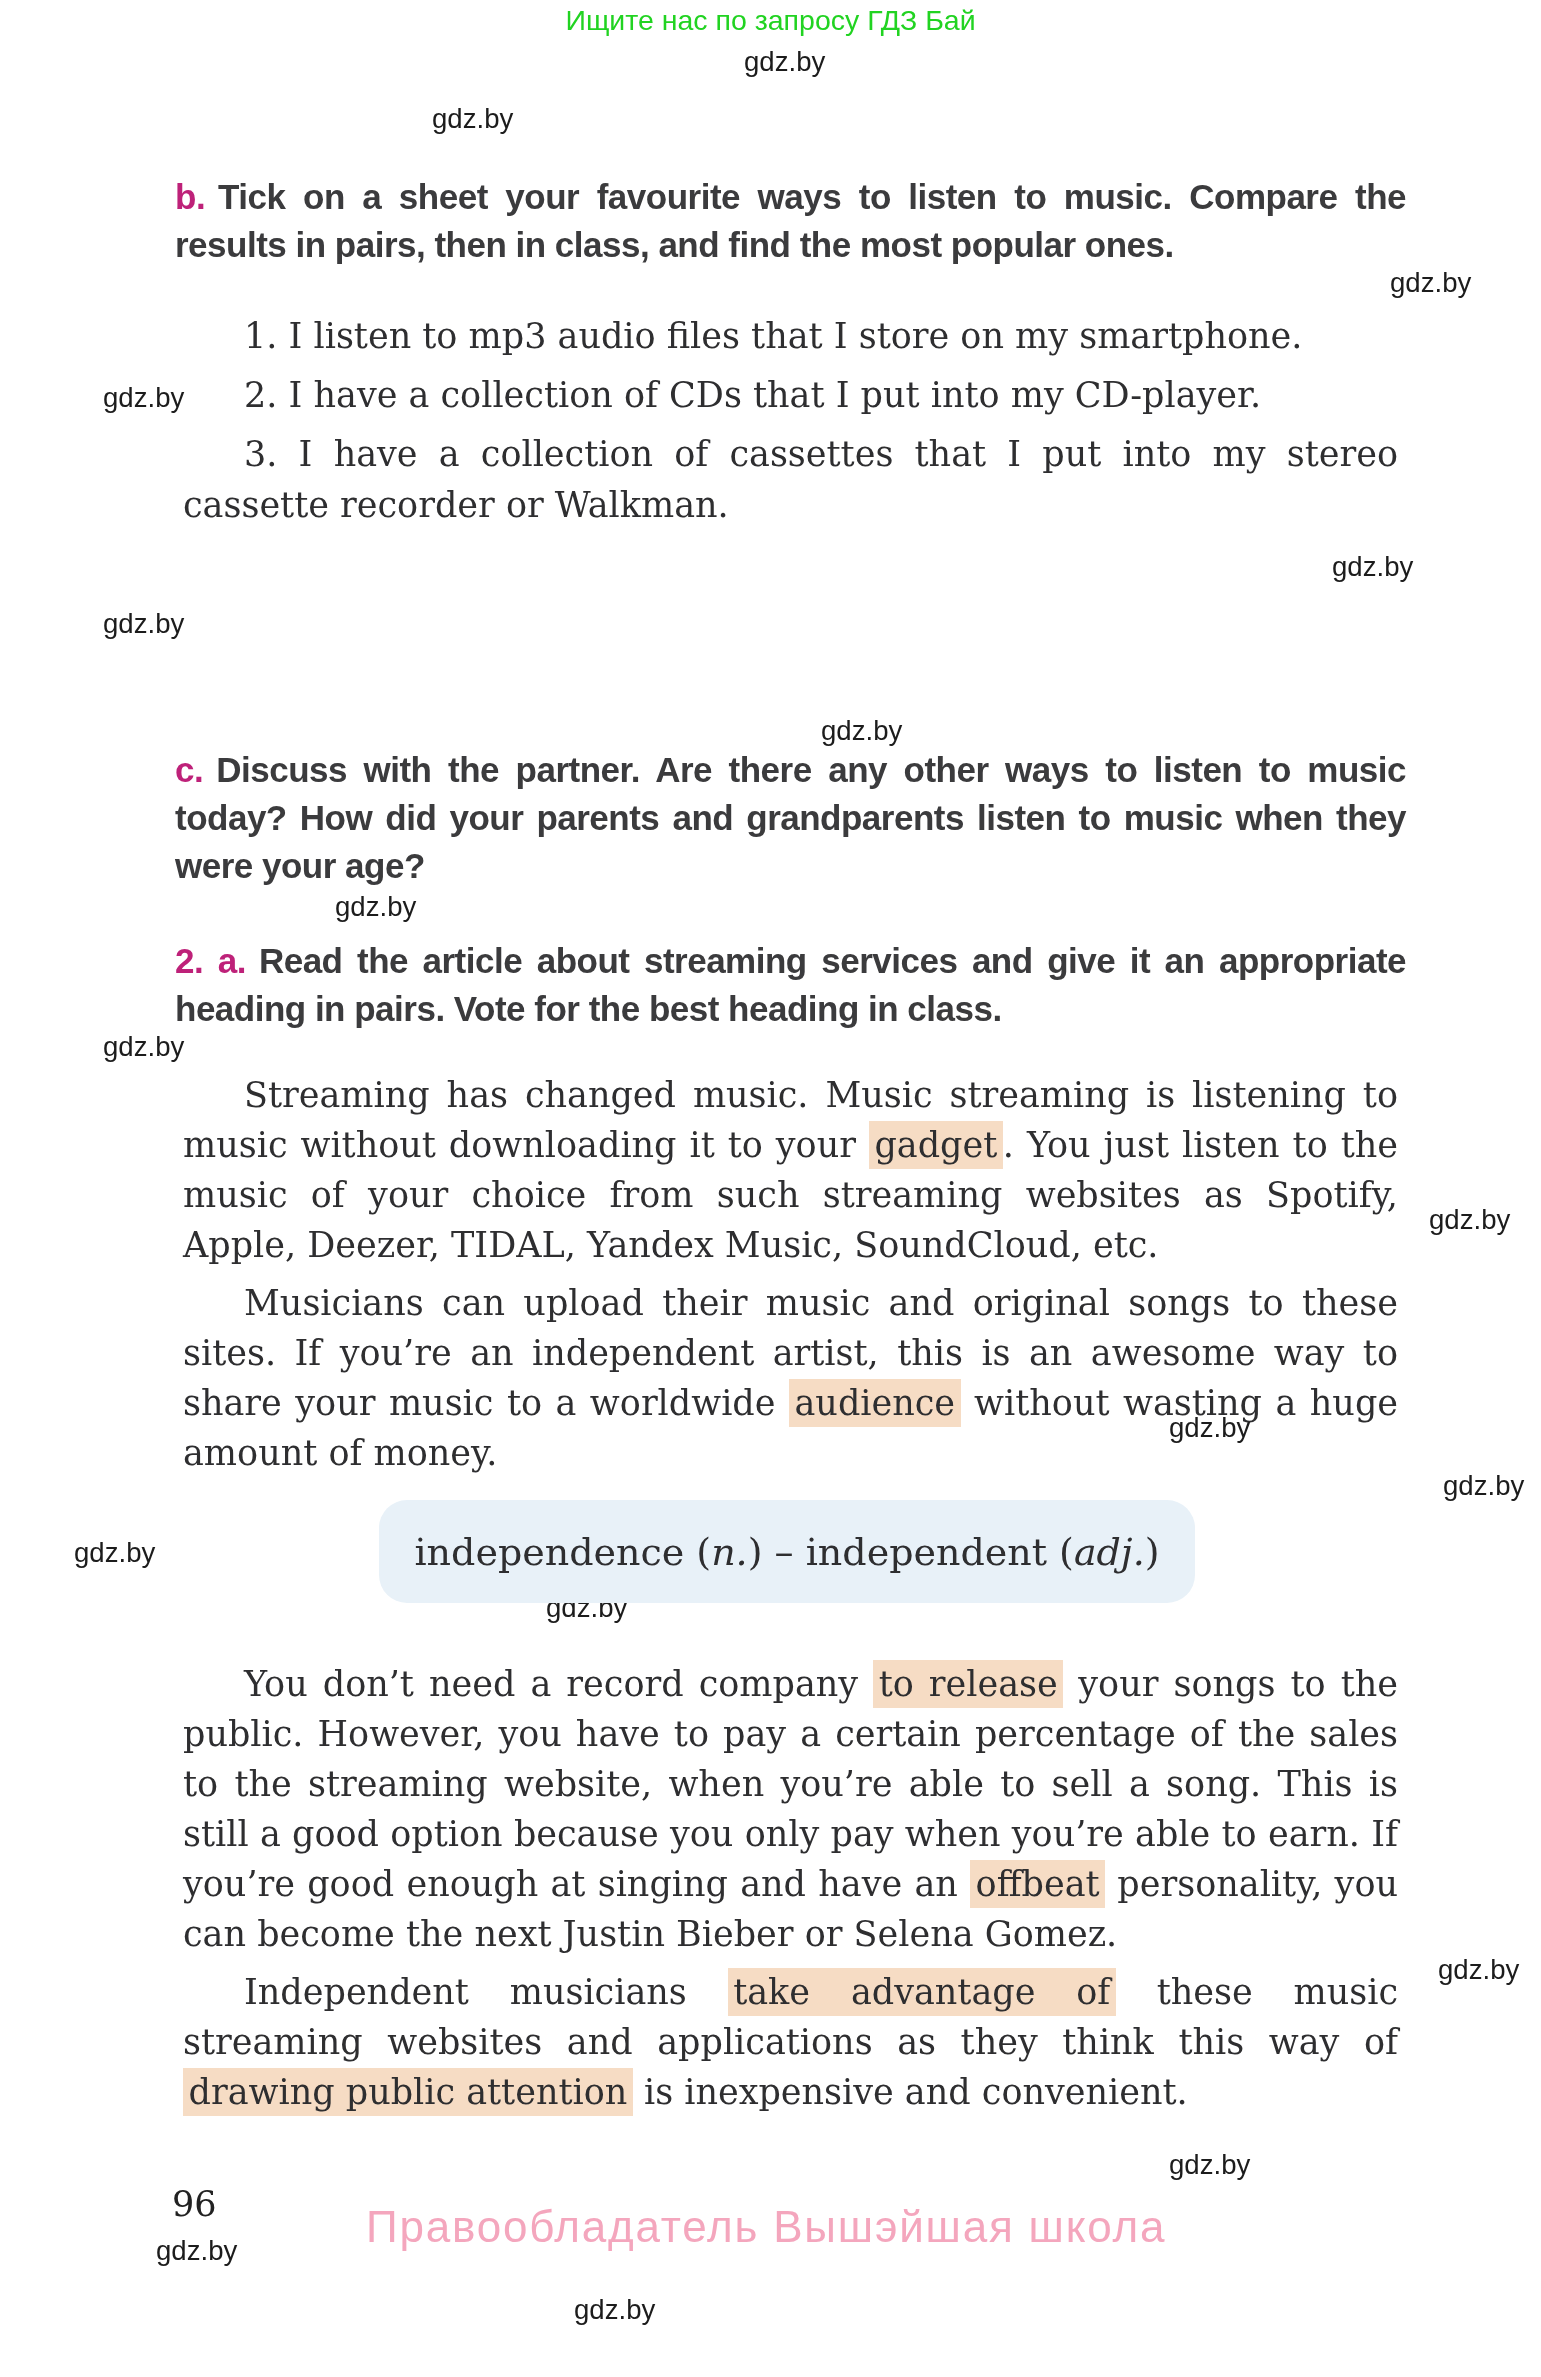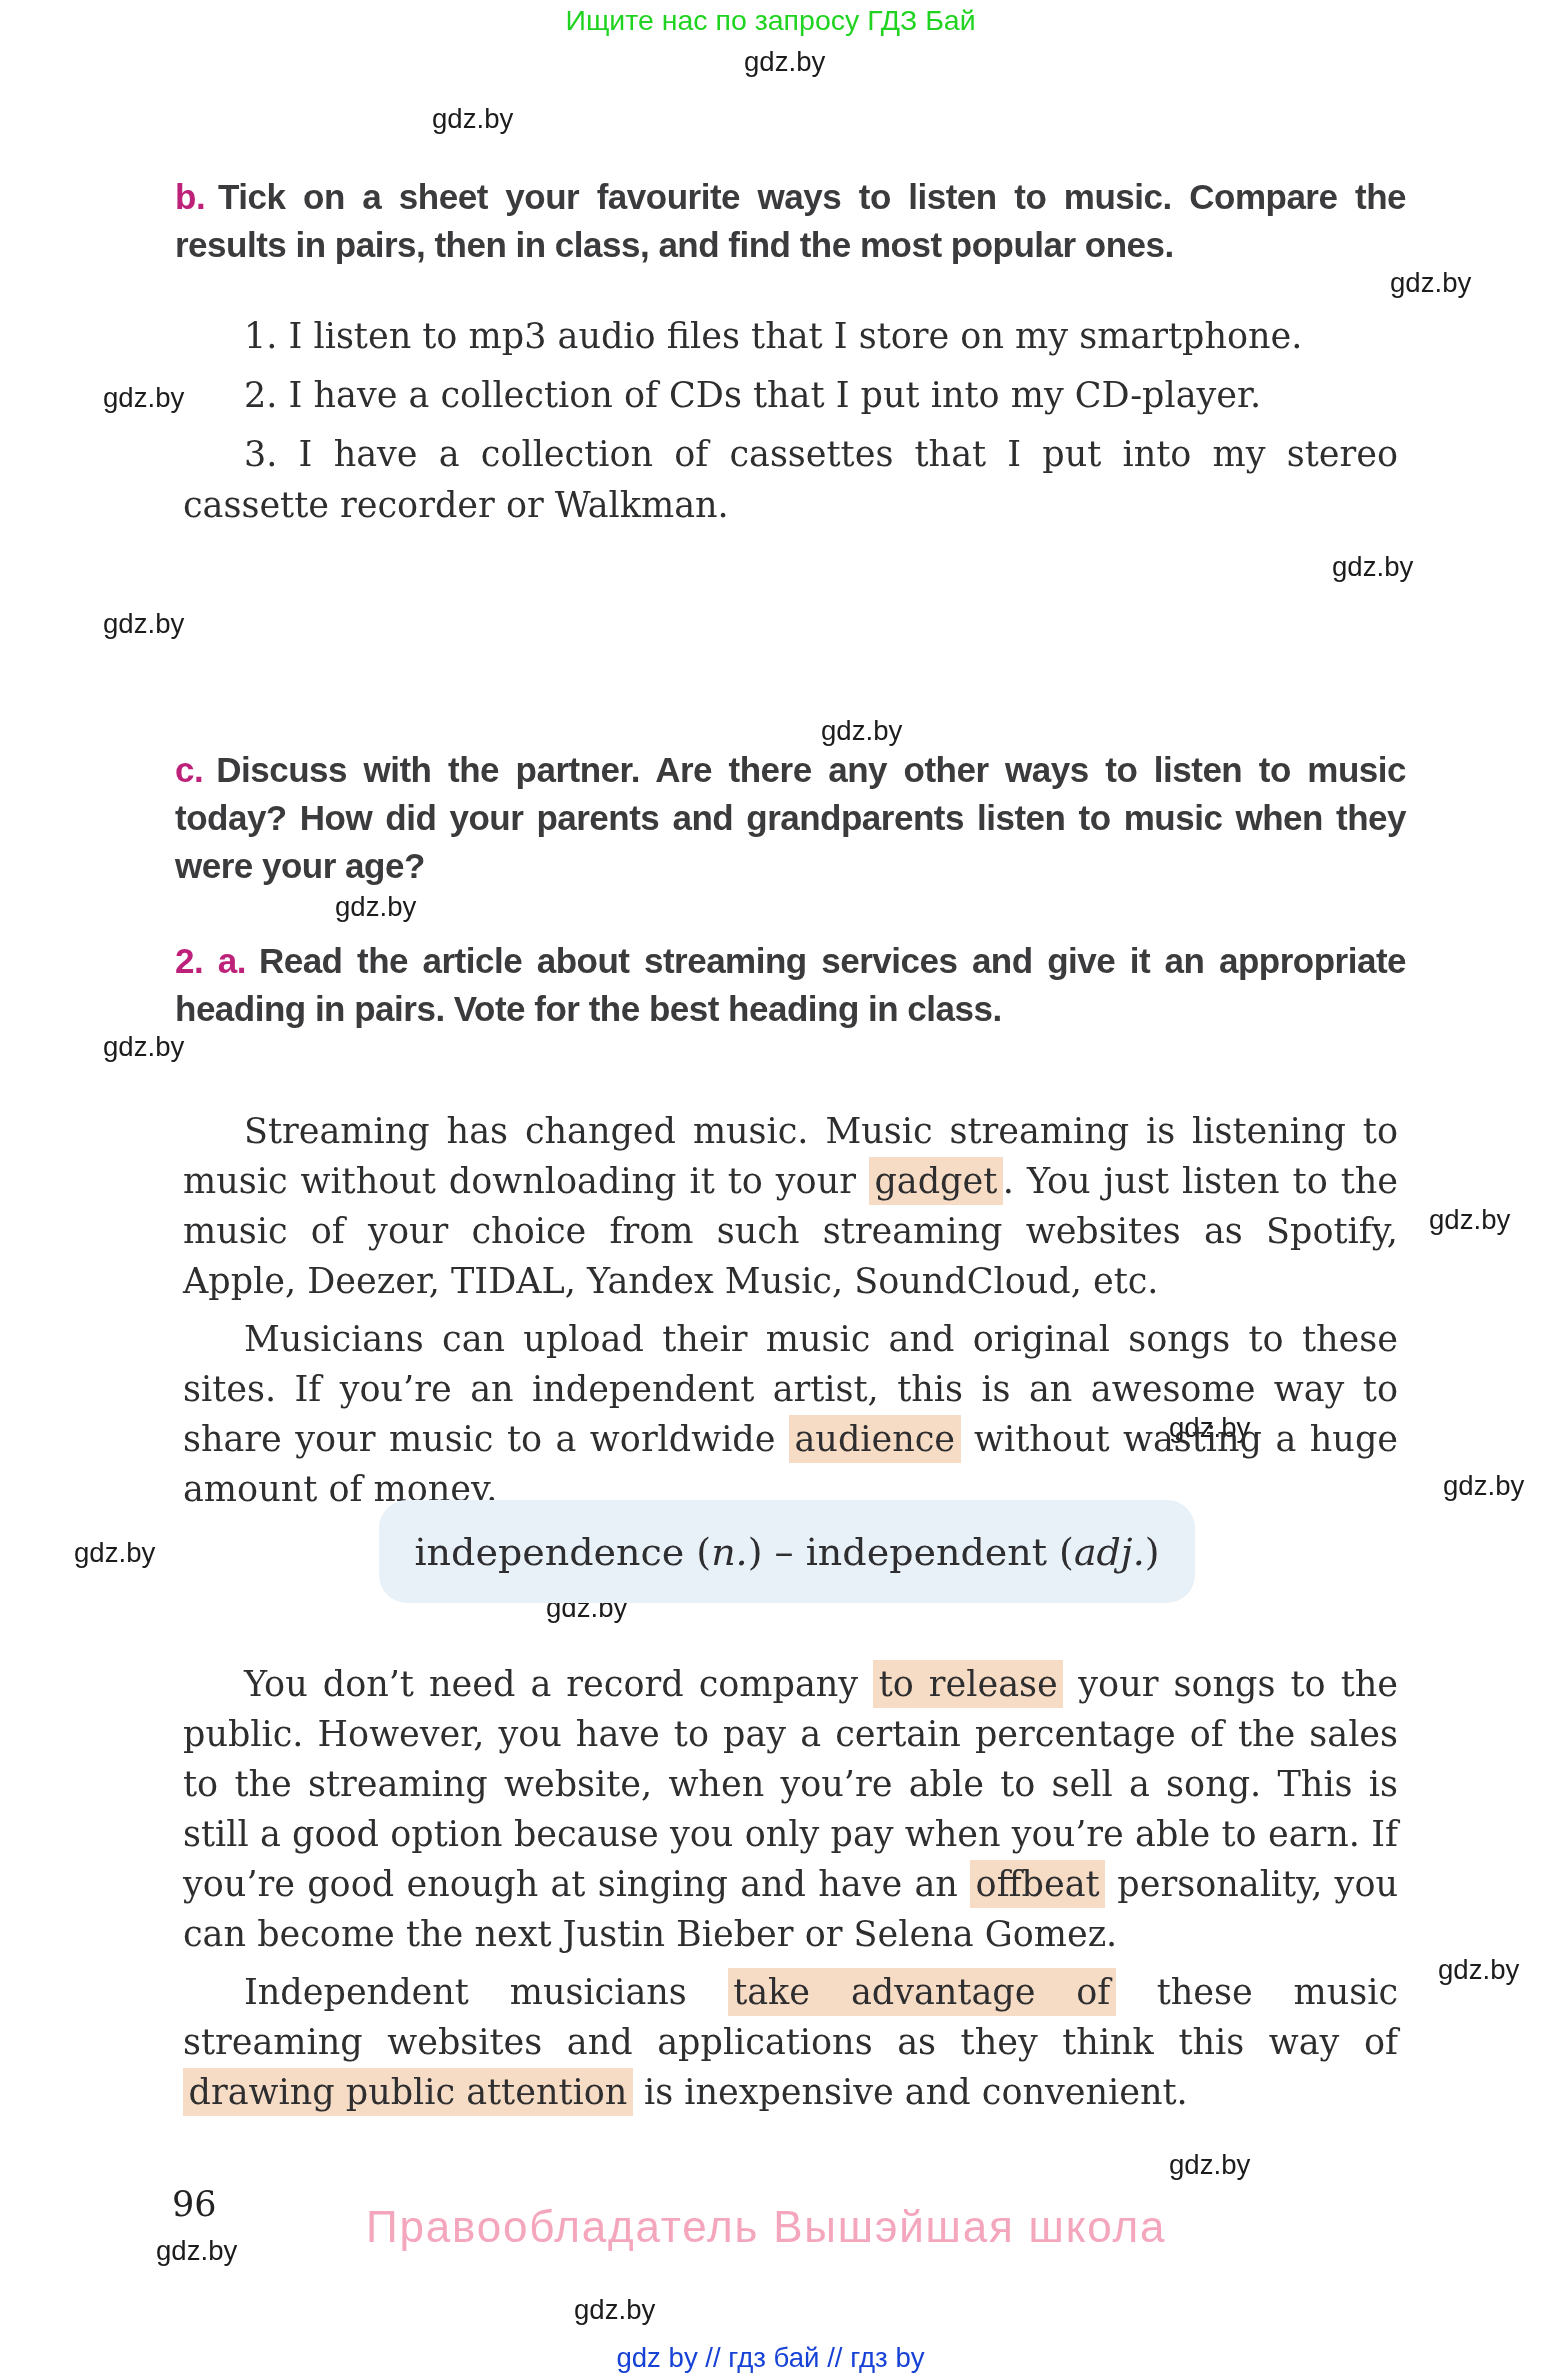--- a/index.html
+++ b/index.html
@@ -102,32 +102,31 @@
   <div class="bodyblock" style="top:303px;">
     <p><span>1.</span> <span>I listen to mp3 audio files that I store on my smartphone.</span></p>
     <p><span>2.</span> <span>I have a collection of CDs that I put into my CD-player.</span></p>
     <p><span>3.</span> <span>I have a collection of cassettes that I put into my stereo cassette recorder or Walkman.</span></p>
   </div>
 
   <p class="head" style="top:746px;"><span class="lbl">c.</span><span>Discuss with the partner. Are there any other ways to listen to music today? How did your parents and grandparents listen to music when they were your age?</span></p>
 
   <p class="head" style="top:937px;"><span class="lbl">2. a.</span><span>Read the article about streaming services and give it an appropriate heading in pairs. Vote for the best heading in class.</span></p>
 
-  <div class="bodyblock article" style="top:1098px;">
+  <div class="bodyblock article" style="top:1062px;">
     <p><span>Streaming has changed music. Music streaming is listening to music without downloading it to your </span><span class="hl">gadget</span><span>. You just listen to the music of your choice from such streaming websites as Spotify, Apple, Deezer, TIDAL, Yandex Music, SoundCloud, etc.</span></p>
     <p><span>Musicians can upload their music and original songs to these sites. If you’re an independent artist, this is an awesome way to share your music to a worldwide </span><span class="hl">audience</span><span> without wasting a huge amount of money.</span></p>
   </div>
 
   <div class="vocab">
     <span><span>independence (</span><span class="it">n.</span><span>) – independent (</span><span class="it">adj.</span><span>)</span></span>
   </div>
 
   <div class="bodyblock article" style="top:1651px;">
     <p><span>You don’t need a record company </span><span class="hl">to release</span><span> your songs to the public. However, you have to pay a certain percentage of the sales to the streaming website, when you’re able to sell a song. This is still a good option because you only pay when you’re able to earn. If you’re good enough at singing and have an </span><span class="hl">offbeat</span><span> personality, you can become the next Justin Bieber or Selena Gomez.</span></p>
     <p><span>Independent musicians </span><span class="hl">take advantage of</span><span> these music streaming websites and applications as they think this way of </span><span class="hl">drawing public attention</span><span> is inexpensive and convenient.</span></p>
   </div>
 
   <div class="pgnum">96</div>
   <div class="publisher">Правообладатель Вышэйшая школа</div>
-  <div class="footerlink">gdz by  //  гдз бай  //  гдз by</div>
 
 </div>
 
 
 </body></html>

